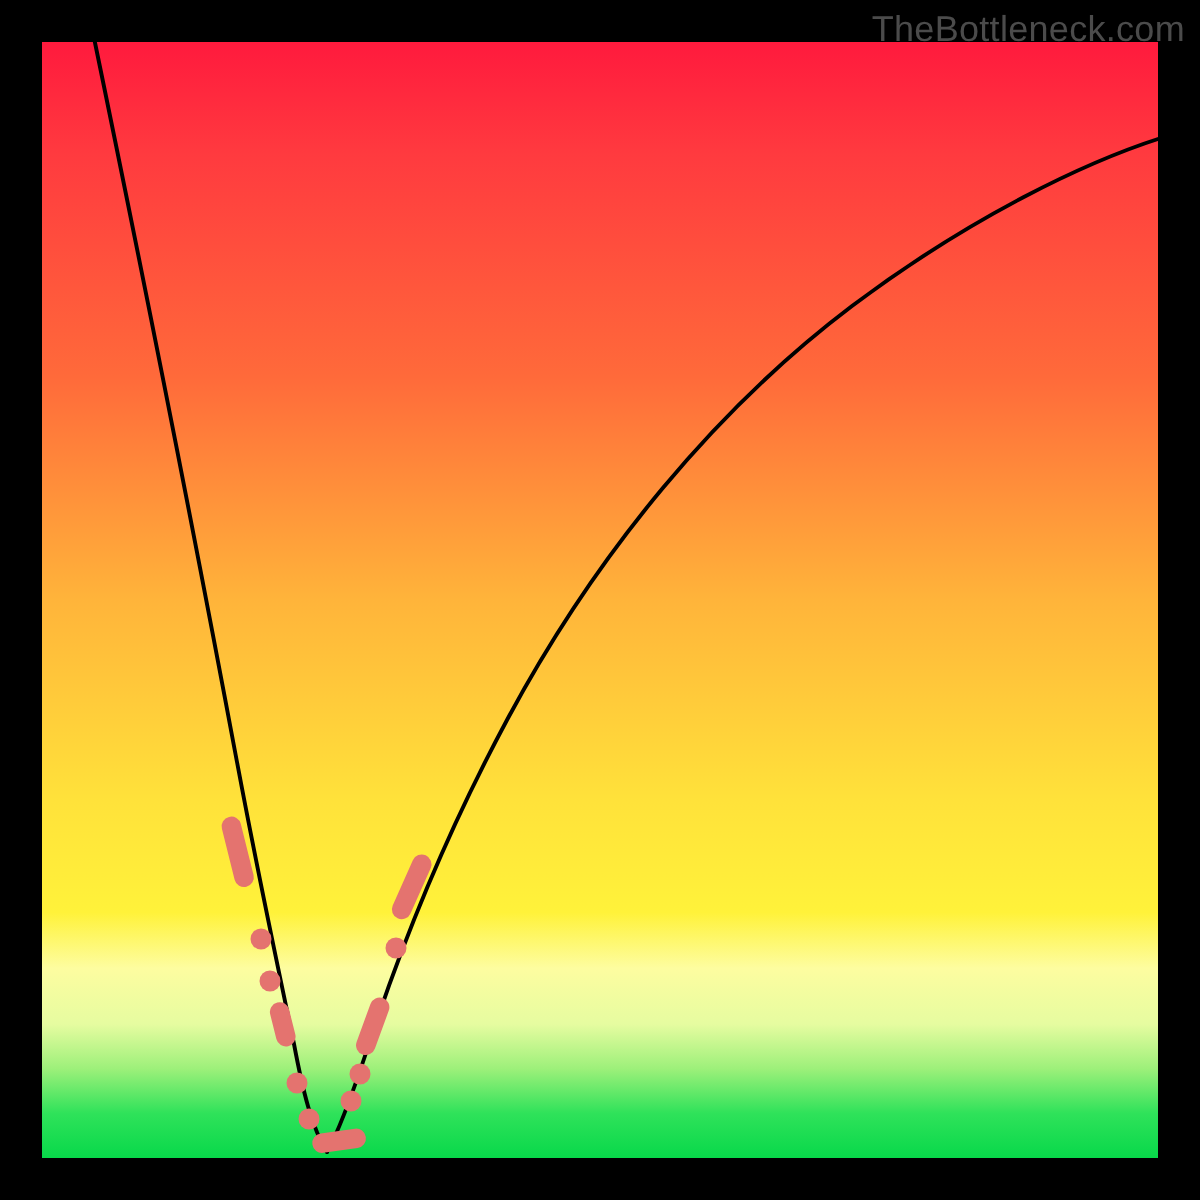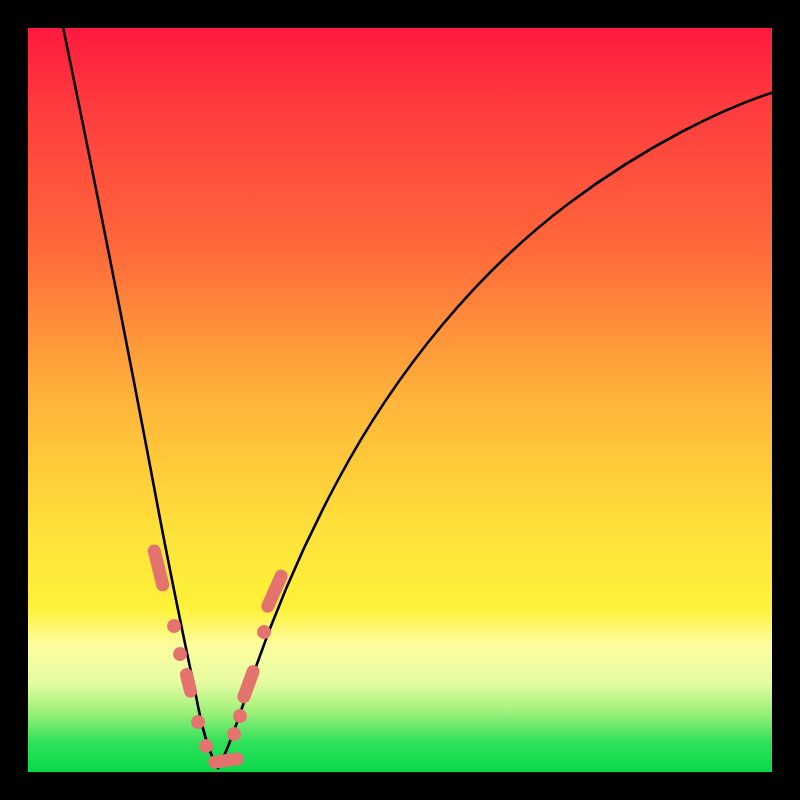--- a/index.html
+++ b/index.html
@@ -100,13 +100,14 @@
       <g>
         <rect class="marker-pill" x="180" y="726" width="36" height="13" rx="6.5" ry="6.5" transform="rotate(-8 198 732)"></rect>
         <circle class="marker" cx="206" cy="706" r="7"></circle>
         <circle class="marker" cx="212" cy="688" r="7"></circle>
         <rect class="marker-pill" x="214" y="636" width="13" height="40" rx="6.5" ry="6.5" transform="rotate(20 220 656)"></rect>
         <circle class="marker" cx="236" cy="604" r="7"></circle>
         <rect class="marker-pill" x="240" y="540" width="13" height="46" rx="6.5" ry="6.5" transform="rotate(24 246 563)"></rect>
       </g>
     </svg>
   </div>
+  <div class="watermark">TheBottleneck.com</div>
 </div>
 
 </body></html>

